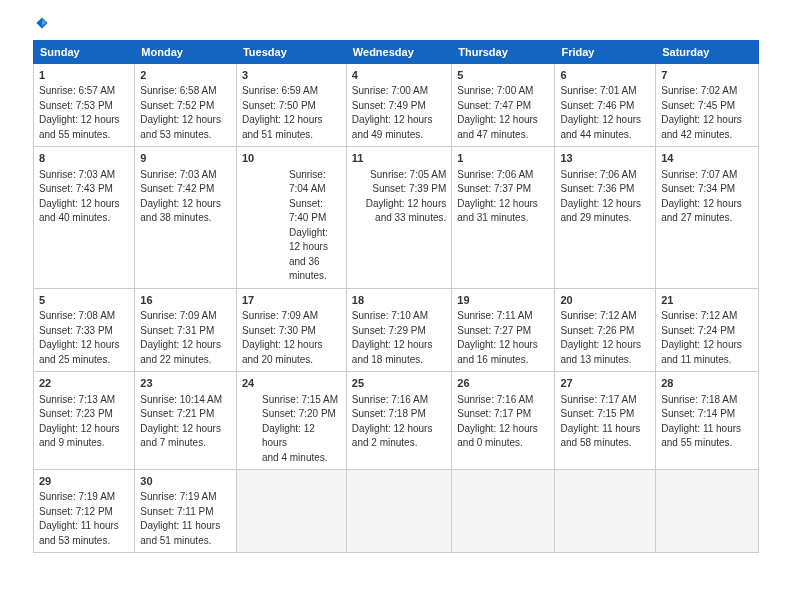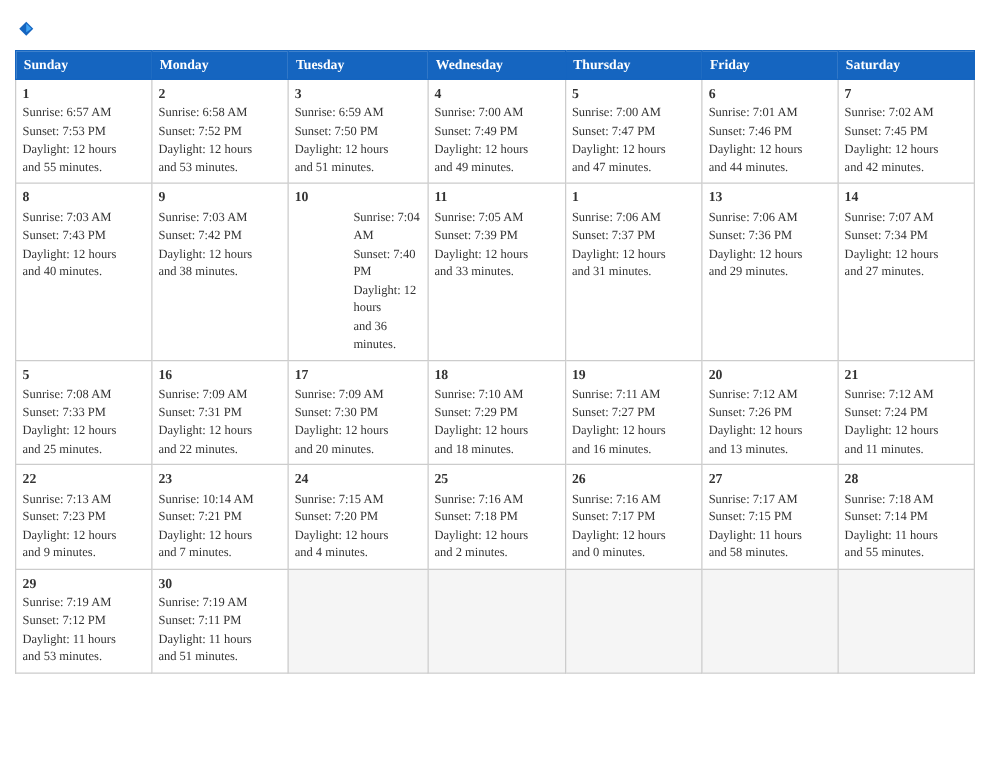--- a/index.html
+++ b/index.html
@@ -6,22 +6,21 @@
     body {
       font-family: Arial, sans-serif;
       background: #fff;
       width: 792px;
       height: 612px;
       overflow: hidden;
     }
     .page {
       width: 792px;
       height: 612px;
-      padding: 16px 12px 10px;
-      font-family: Liberation Serif, serif;
+      padding: 16px 33px 10px;
     }
     .header {
       display: flex;
       align-items: flex-start;
       justify-content: space-between;
       margin-bottom: 10px;
     }
     .logo {
       display: flex;
       flex-direction: column;
@@ -198,21 +197,21 @@
           </td>
           <td>
             <span class="day-num">10</span>
             <div class="day-info" style="white-space: pre-line; margin-left: 47px;">Sunrise: 7:04 AM
 Sunset: 7:40 PM
 Daylight: 12 hours
 and 36 minutes.</div>
           </td>
           <td>
             <span class="day-num">11</span>
-            <div class="day-info" style="white-space: pre-line;">Sunrise: 7:05 AM
+            <div class="day-info" style="white-space: pre-line; text-align: right;">Sunrise: 7:05 AM
 Sunset: 7:39 PM
 Daylight: 12 hours
 and 33 minutes.</div>
           </td>
           <td>
             <span class="day-num">1</span>
             <div class="day-info" style="white-space: pre-line;">Sunrise: 7:06 AM
 Sunset: 7:37 PM
 Daylight: 12 hours
 and 31 minutes.</div>
@@ -293,21 +292,21 @@
           </td>
           <td>
             <span class="day-num">23</span>
             <div class="day-info" style="white-space: pre-line;">Sunrise: 10:14 AM
 Sunset: 7:21 PM
 Daylight: 12 hours
 and 7 minutes.</div>
           </td>
           <td>
             <span class="day-num">24</span>
-            <div class="day-info" style="white-space: pre-line;">Sunrise: 7:15 AM
+            <div class="day-info" style="white-space: pre-line; margin-left: 20px;">Sunrise: 7:15 AM
 Sunset: 7:20 PM
 Daylight: 12 hours
 and 4 minutes.</div>
           </td>
           <td>
             <span class="day-num">25</span>
             <div class="day-info" style="white-space: pre-line;">Sunrise: 7:16 AM
 Sunset: 7:18 PM
 Daylight: 12 hours
 and 2 minutes.</div>

